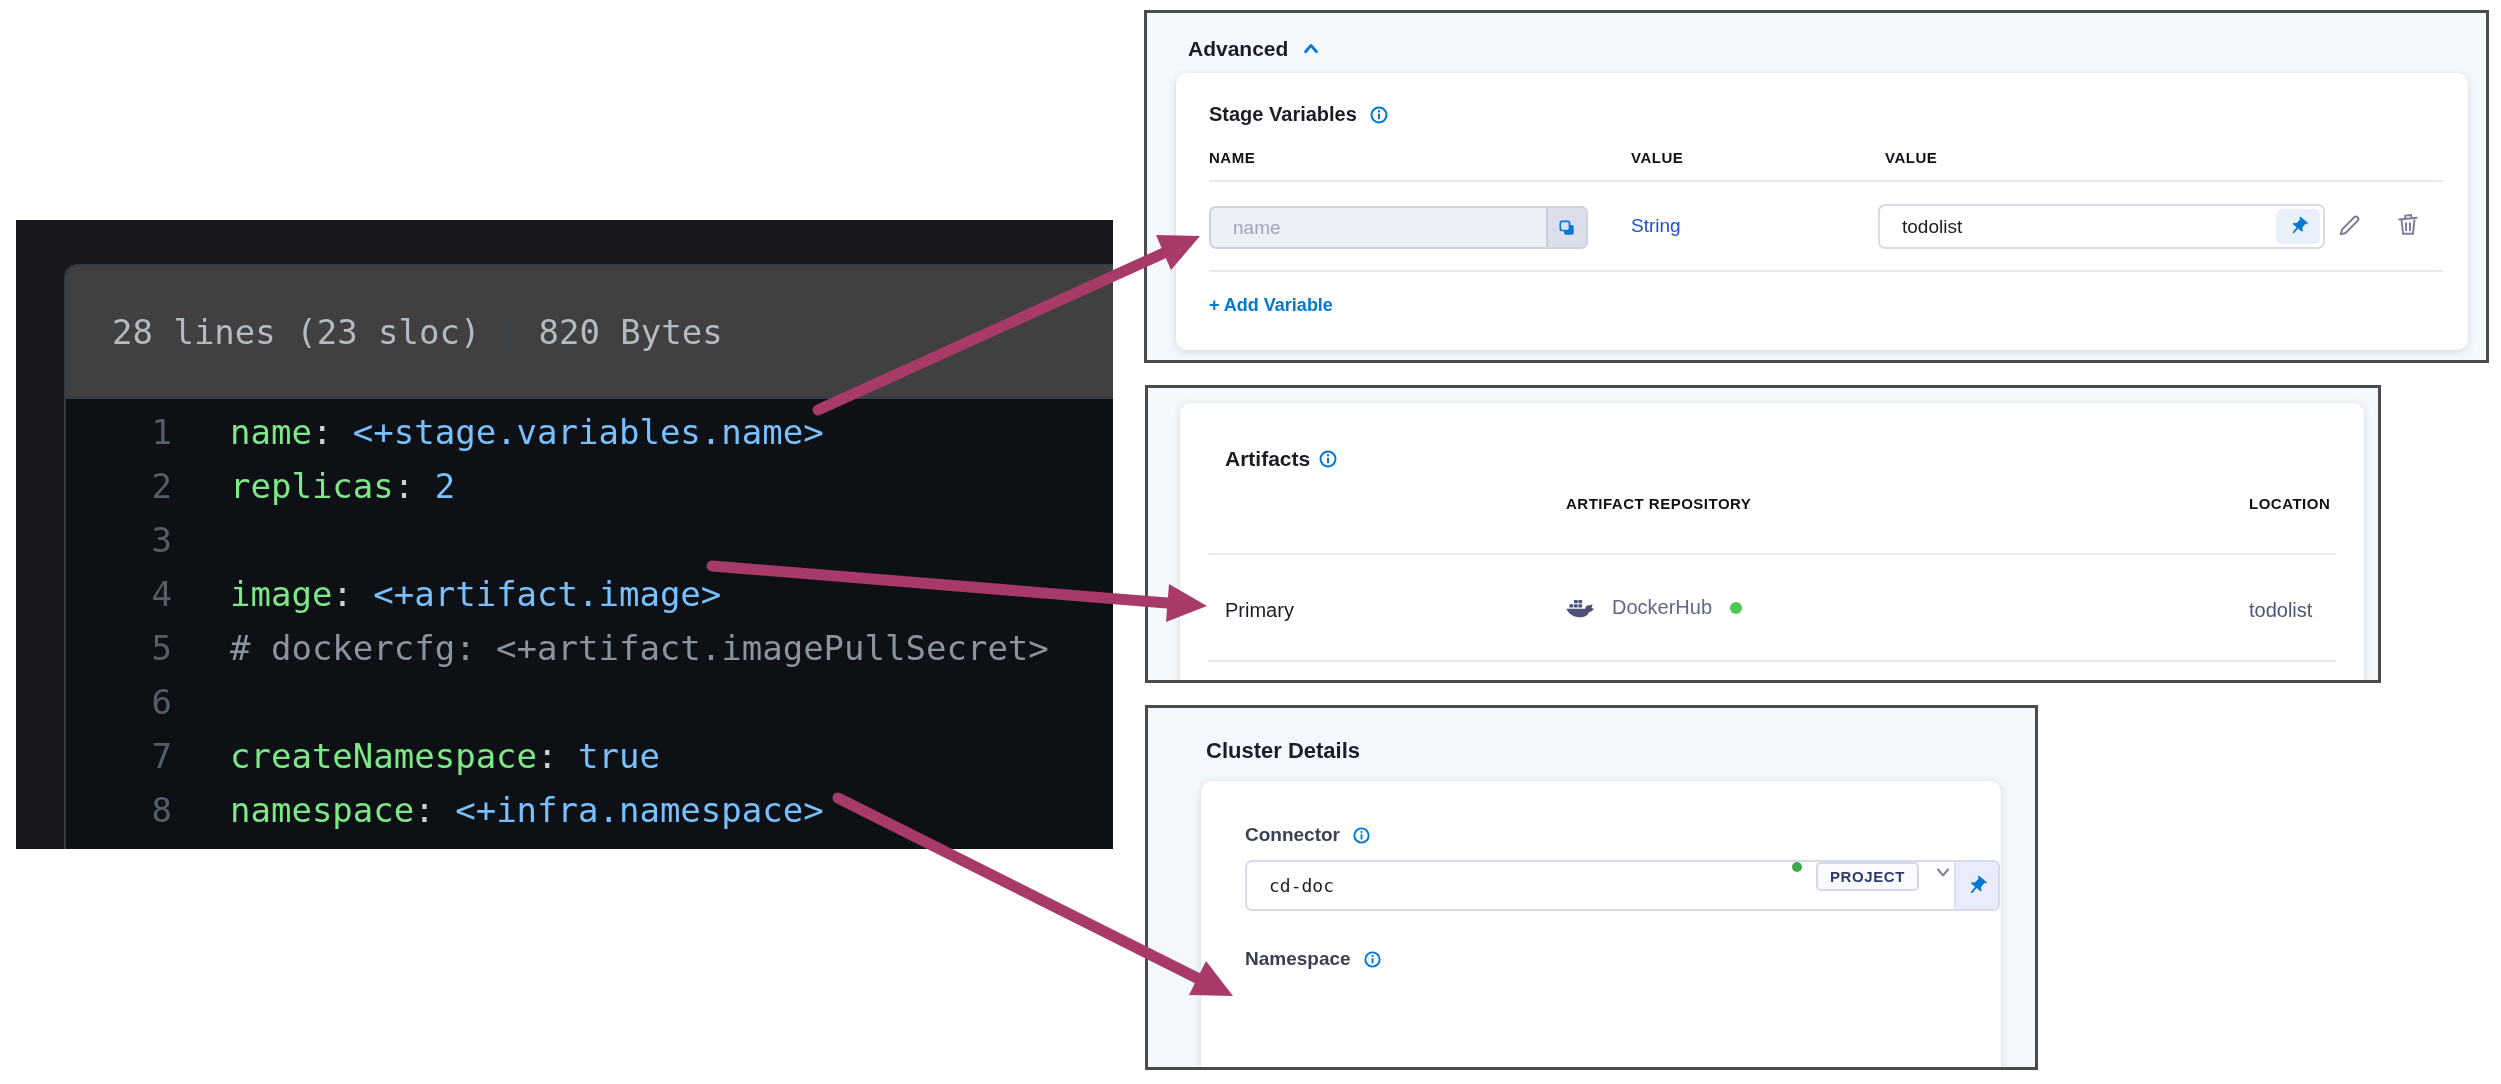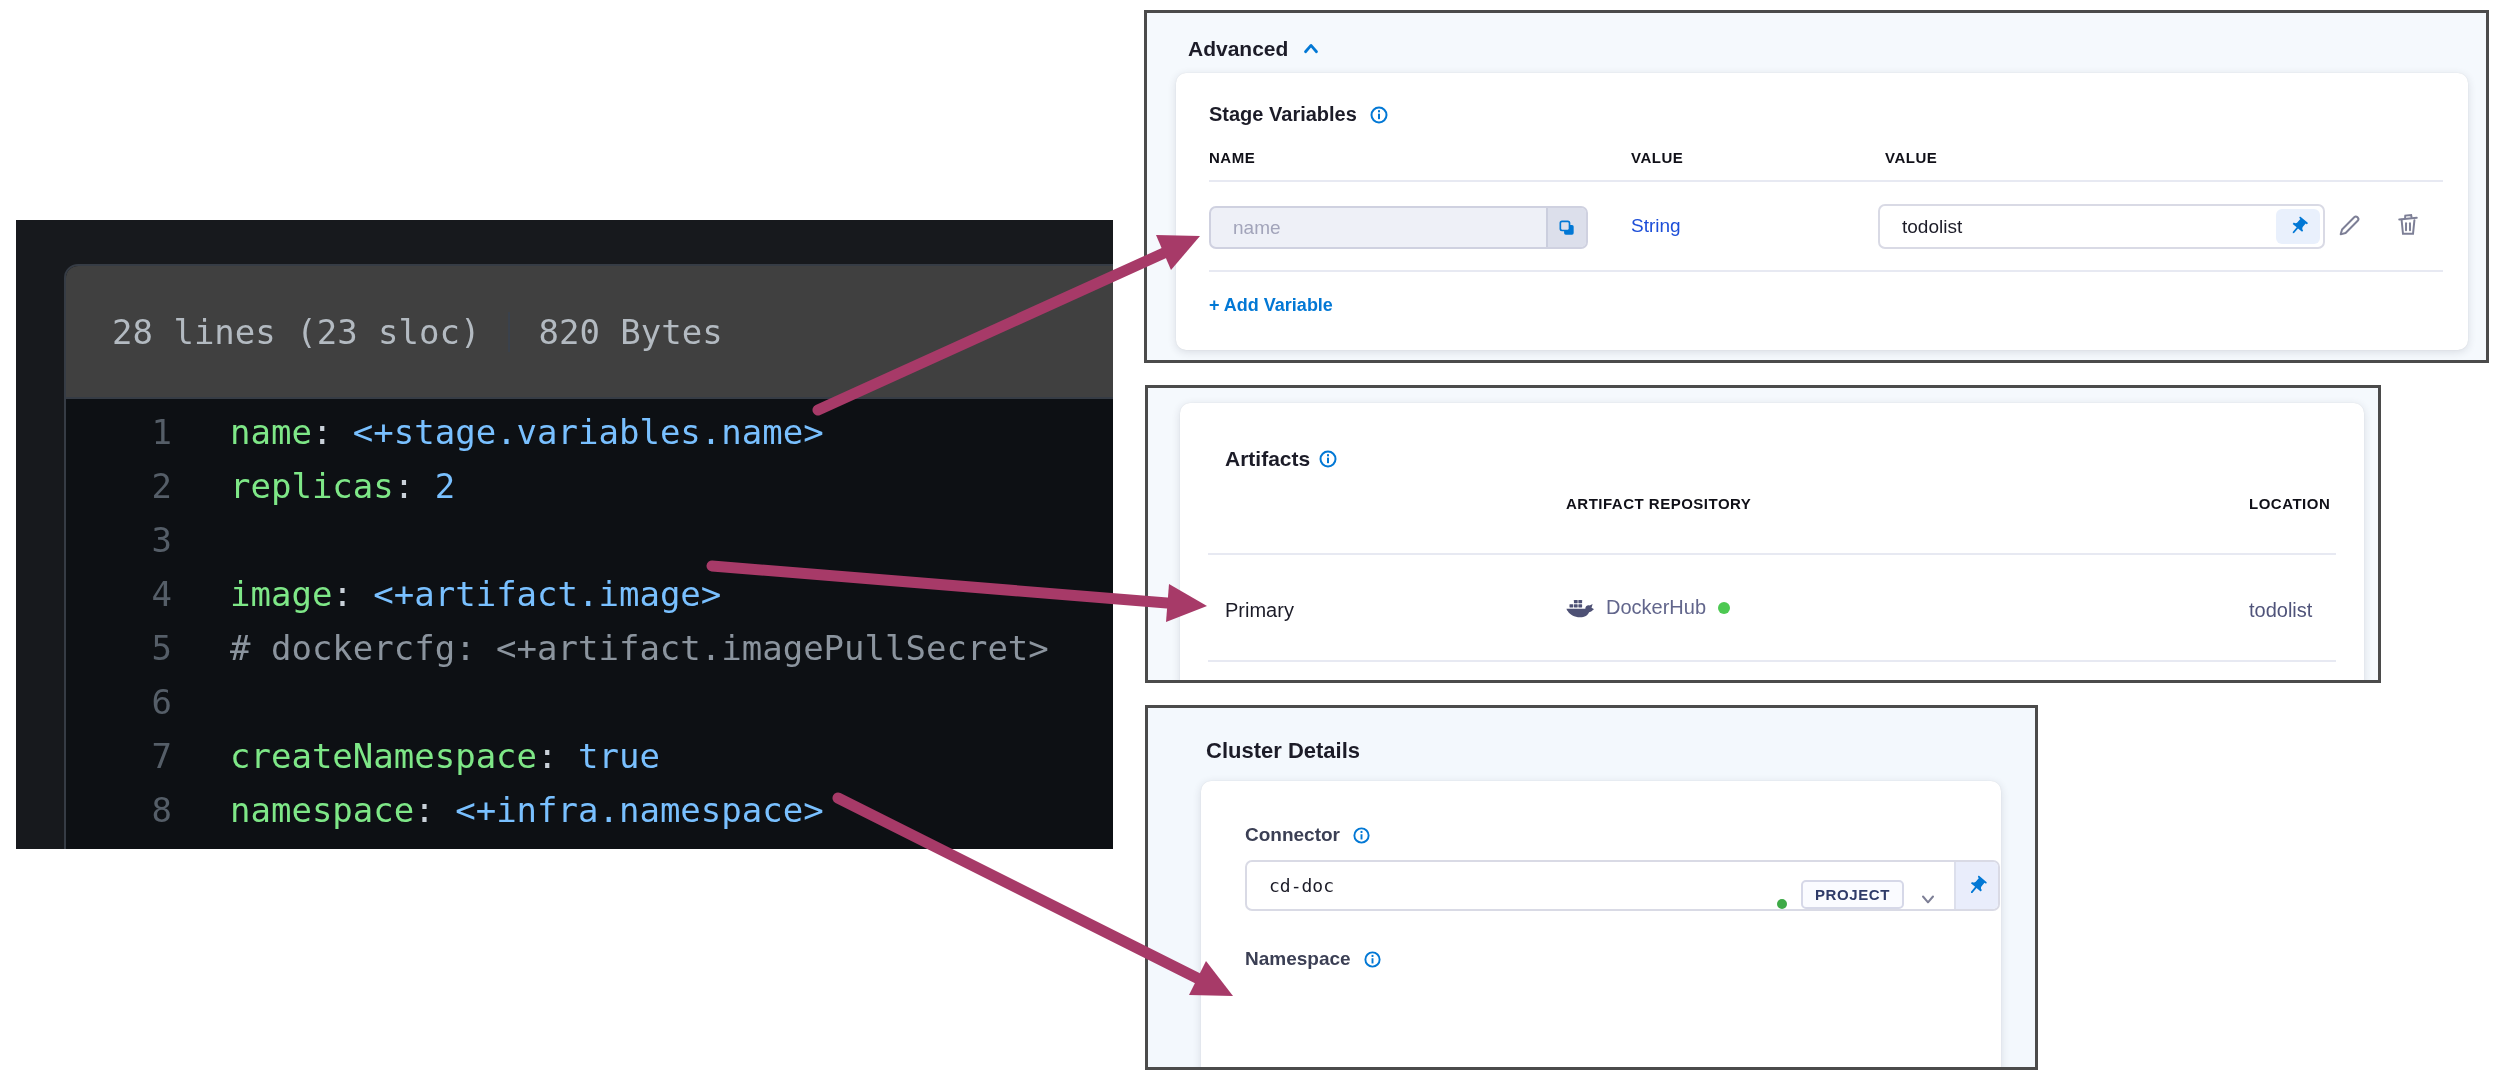--- a/index.html
+++ b/index.html
@@ -43,21 +43,21 @@
 
   
   .input-group{position:absolute;display:flex;align-items:stretch;border:2px solid #d9dae5;border-radius:7px;background:#fff;overflow:hidden}
   .input-group input{flex:1;min-width:0;border:none;outline:none;background:transparent;font-family:"Liberation Sans",sans-serif;font-size:19px;color:#1c1c28;padding:0 0 0 22px}
   .input-group input.mono{font-family:"DejaVu Sans Mono",monospace;font-size:18px}
   .input-group input::placeholder{color:#a2a4ba}
   .seg{flex:none;display:flex;align-items:center;justify-content:center;color:var(--accent-blue)}
   .seg-copy{width:40px;background:#dcdfeb;border-left:2px solid #cbcede}
   .seg-pin{width:44px;background:#e9edfb;border-left:2px solid #dcdfec}
   .name-group{background:#eef0f7;border-color:#cfd1e0}
-  .field-suffix{flex:none;display:flex;align-items:flex-end;gap:14px;padding-right:16px}
+  .field-suffix{flex:none;display:flex;align-items:flex-start;gap:14px;padding-right:1px}
   .dot{width:10px;height:10px;border-radius:50%;background:var(--green-dot)}
   .badge{border:2px solid #d6d8e8;background:#fafbff;border-radius:5px;padding:4px 12px;font-size:15px;font-weight:bold;letter-spacing:.6px;color:#2f3b69}
   .ghost-icon{color:#7d7f96}
   .link-blue{color:var(--accent-blue);font-weight:bold;font-size:18px}
 
   
   .arrows{position:absolute;inset:0;z-index:60;pointer-events:none}
   .arrows line{stroke:var(--arrow);stroke-width:11;stroke-linecap:round}
   .arrows polygon{fill:var(--arrow)}
 </style>
@@ -160,21 +160,21 @@
         </span>
       </div>
 
       <span class="col-header" style="left:386px;top:92px">ARTIFACT REPOSITORY</span>
       <span class="col-header" style="left:1069px;top:92px">LOCATION</span>
 
       <div class="sep" style="left:28px;top:150px;width:1128px"></div>
 
       <div>
         <span class="cell-text" style="left:45px;top:196px;font-size:20px">Primary</span>
-        <span style="position:absolute;left:386px;top:193px;display:flex;align-items:center;gap:12px">
+        <span style="position:absolute;left:386px;top:193px;display:flex;align-items:center;gap:18px">
           <span class="icon" style="color:#4e5175">
             <svg width="28" height="20" viewBox="0 0 24 17">
                 <g fill="currentColor">
                   <rect x="3" y="5.2" width="3.2" height="2.9" rx="0.4"></rect>
                   <rect x="6.8" y="5.2" width="3.2" height="2.9" rx="0.4"></rect>
                   <rect x="10.6" y="5.2" width="3.2" height="2.9" rx="0.4"></rect>
                   <rect x="6.8" y="1.6" width="3.2" height="2.9" rx="0.4"></rect>
                   <rect x="10.6" y="1.6" width="3.2" height="2.9" rx="0.4"></rect>
                   <path d="M16.6 8.6c.2-1.8 1.9-2.9 3.7-2.3l2.5-1.2-.9 3.1c1 .4 1.6 1 2.1 1.9l-7.4-.2z"></path>
                   <path d="M.4 9.2h23.2c-.5 1.7-1.9 2.7-3.8 2.9-1 2.6-3.8 4.3-7.7 4.3-4.9 0-9-2.4-10.5-5.2C1 10.8.6 10.1.4 9.2z"></path>

